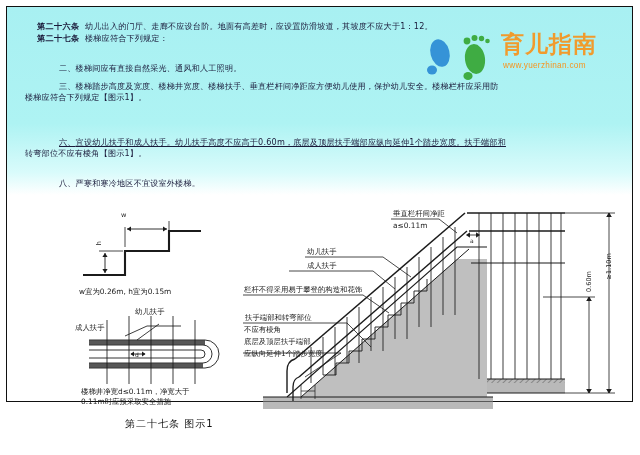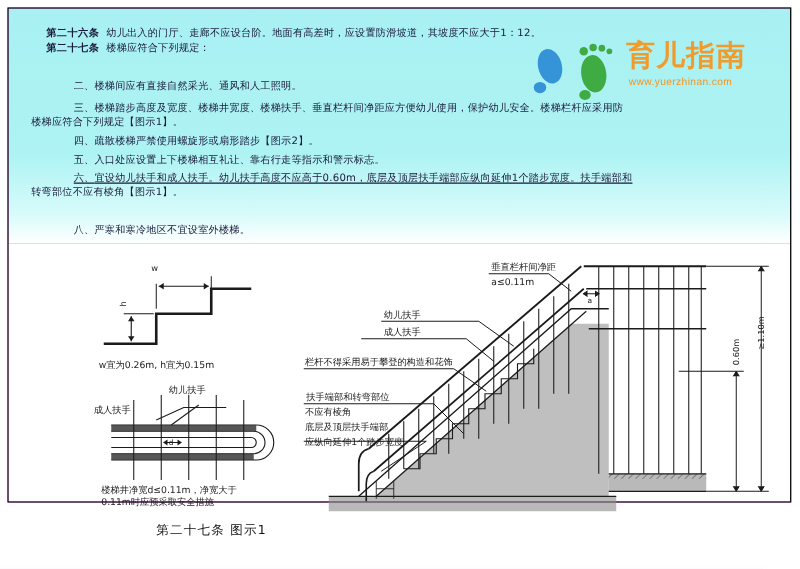--- a/index.html
+++ b/index.html
@@ -58,27 +58,21 @@
         <span>三、</span><span>楼梯踏步高度及宽度、楼梯井宽度、楼梯扶手、垂直栏杆间净距应方便幼儿使用，保护幼儿安全。楼梯栏杆应采用防</span>
       </div>
 
       <div class="clause ind" style="top:56px;">
         <span>二、</span><span>楼梯间应有直接自然采光、通风和人工照明。</span>
       </div>
       <div class="clause" style="top:85px;left:18px;">
         <span>楼梯应符合下列规定【图示1】。</span>
       </div>
 
-      <div class="clause ind" style="top:100px;">
-        <span>四、</span><span>疏散楼梯严禁使用螺旋形或扇形踏步【图示2】。</span>
-      </div>
-
-      <div class="clause ind" style="top:115px;">
-        <span>五、</span><span>入口处应设置上下楼梯相互礼让、靠右行走等指示和警示标志。</span>
-      </div>
+
 
       <div class="clause ind" style="top:130px;text-decoration:underline;">
         <span>六、</span><span>宜设幼儿扶手和成人扶手。幼儿扶手高度不应高于0.60m，底层及顶层扶手端部应纵向延伸1个踏步宽度。扶手端部和</span>
       </div>
       <div class="clause" style="top:141px;left:18px;">
         <span>转弯部位不应有棱角【图示1】。</span>
       </div>
 
 
       <div class="clause ind" style="top:171px;">

